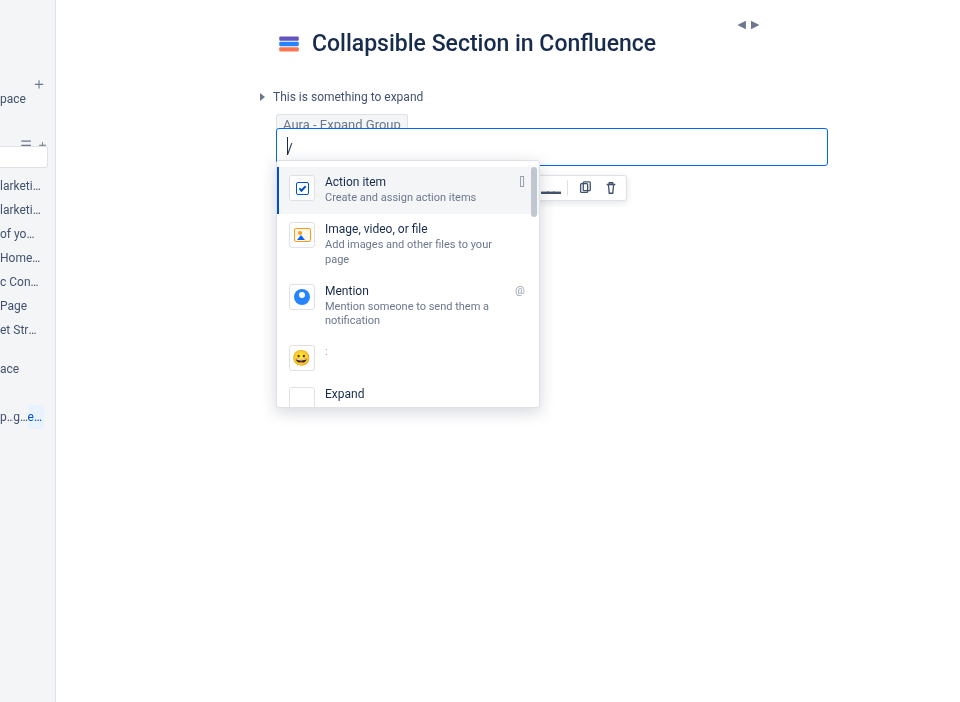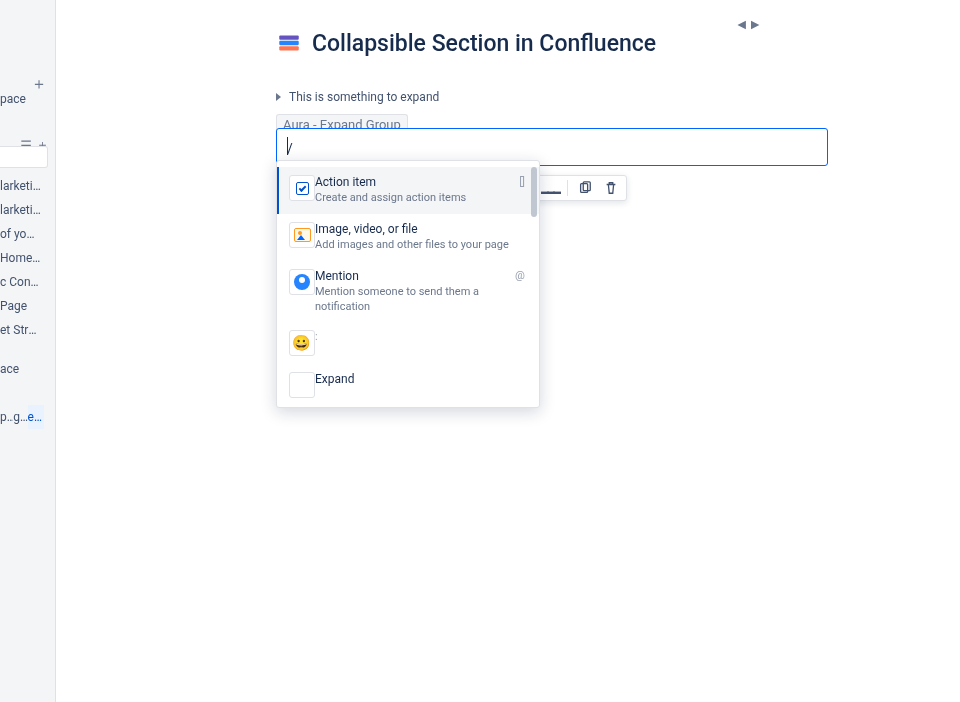--- a/index.html
+++ b/index.html
@@ -119,36 +119,36 @@
       color: #6B778C;
       font-size: 14px;
       letter-spacing: -2px;
       cursor: pointer;
     }
     .title-row {
       position: absolute;
       left: 220px;
       top: 30px;
       display: flex;
-      align-items: flex-start;
+      align-items: flex-end;
       gap: 10px;
     }
     .title-icon {
       width: 26px;
       height: 26px;
       display: inline-block;
     }
     .page-title {
       font-size: 23px;
       font-weight: 500;
       color: #172B4D;
     }
     .expand-block {
       position: absolute;
-      left: 220px;
+      left: 204px;
       top: 90px;
       display: flex;
       align-items: center;
       gap: 8px;
       font-size: 12px;
       color: #42526E;
     }
     .chevron {
       display: inline-block;
       width: 0;
@@ -207,20 +207,21 @@
       width: 6px;
       height: 50px;
       background: #C1C7D0;
       border-radius: 3px;
     }
     .slash-list {
       padding: 6px 0;
     }
     .slash-item {
       display: flex;
+      gap: 10px;
       padding: 8px 14px 8px 10px;
       cursor: pointer;
       border-left: 2px solid transparent;
     }
     .slash-item.active {
       background: #F4F5F7;
       border-left: 2px solid #0052CC;
     }
     .slash-icon {
       width: 26px;

